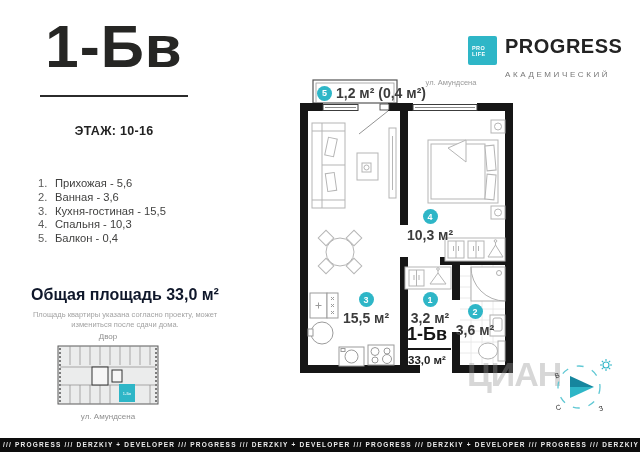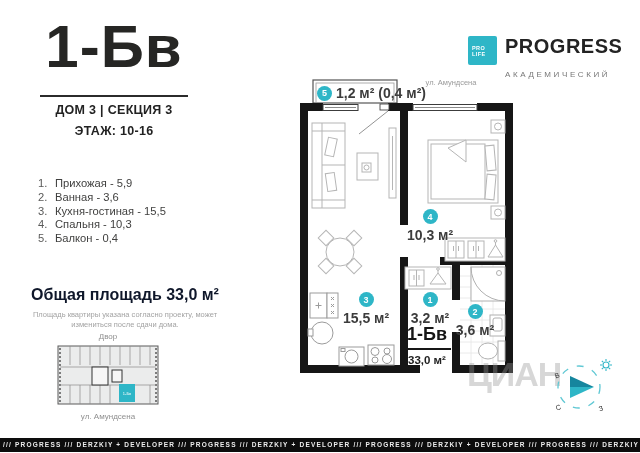--- a/index.html
+++ b/index.html
@@ -59,27 +59,26 @@
             color:#ececec; font-size:6.5px; font-weight:700; letter-spacing:1.2px;
             line-height:14px; white-space:nowrap; overflow:hidden; padding-left:3px; z-index:8; }
 </style>
 </head>
 <body>
 
 <div class="page">
 
   <div class="plan-code">1-Бв</div>
   <div class="title-divider"></div>
-  <div class="building-line">ДОМ 3 | СЕКЦИЯ 3</div>
   <div class="floor-line">ЭТАЖ: 10-16</div>
 
   <ol class="room-list">
     <li>
         <span class="li-num">1.</span>
-        <span>Прихожая - 5,9</span>
+        <span>Прихожая - 5,6</span>
       </li>
     <li>
         <span class="li-num">2.</span>
         <span>Ванная - 3,6</span>
       </li>
     <li>
         <span class="li-num">3.</span>
         <span>Кухня-гостиная - 15,5</span>
       </li>
     <li>

